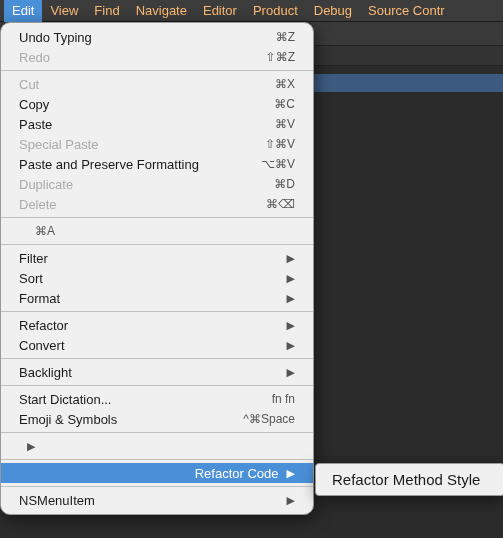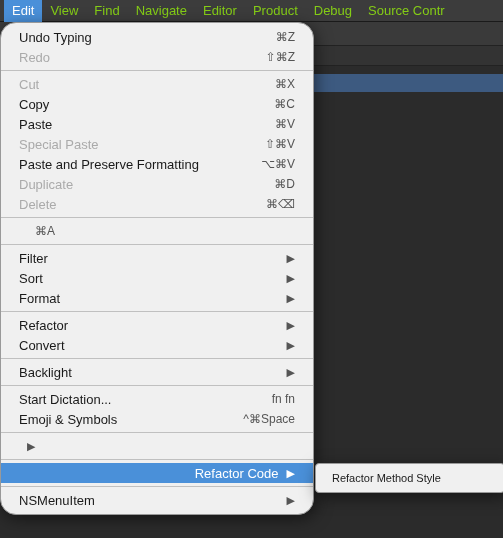--- a/index.html
+++ b/index.html
@@ -27,21 +27,21 @@
       padding: 0 4px;
       border-bottom: 1px solid #1a1a1a;
       position: absolute;
       top: 0;
       left: 0;
       right: 0;
       z-index: 10;
     }
 
     .menubar-item {
-      color: #84cc16;
+      color: #fdba74;
       padding: 0 8px;
       height: 22px;
       display: flex;
       align-items: center;
       font-size: 13px;
       cursor: pointer;
       white-space: nowrap;
     }
 
     .menubar-item.active {
@@ -128,21 +128,21 @@
     .code-blue { color: #6aa3d5; }
 
     
     .dropdown-menu {
       position: absolute;
       top: 22px;
       left: 0;
       width: 314px;
       background: #f0f0f0;
       border: 1px solid #999;
-      border-radius: 16px;
+      border-radius: 10px;
       box-shadow: 2px 4px 16px rgba(0,0,0,0.5);
       z-index: 100;
       padding: 4px 0;
     }
 
     .menu-item {
       display: flex;
       align-items: center;
       justify-content: space-between;
       padding: 2px 18px 2px 18px;
@@ -203,21 +203,21 @@
       box-shadow: 2px 4px 16px rgba(0,0,0,0.5);
       z-index: 200;
       padding: 4px 0;
     }
 
     .submenu-item {
       display: flex;
       align-items: center;
       padding: 3px 16px;
       color: #1a1a1a;
-      font-size: 11px;
+      font-size: 15px;
       min-height: 20px;
       cursor: pointer;
     }
   </style>
 </head>
 <body>
 
 <div class="menubar">
   <div class="menubar-item active">
     <span>Edit</span>

